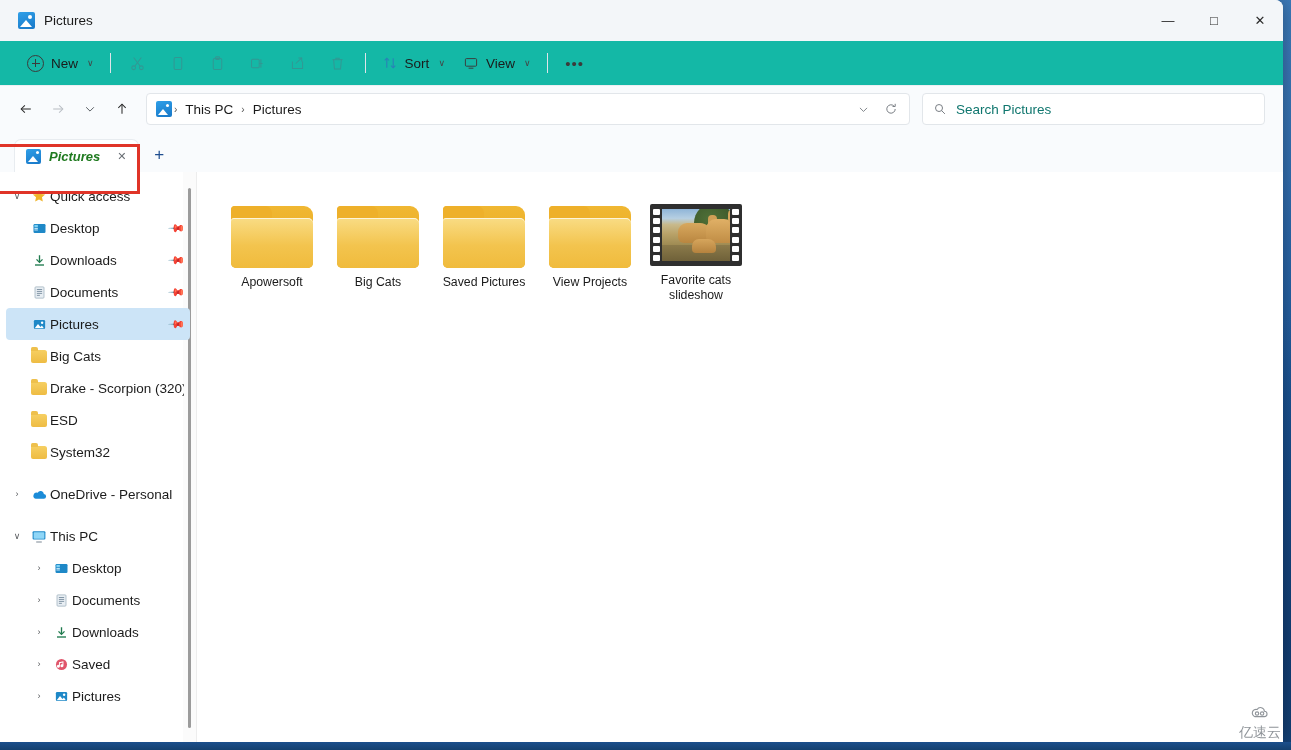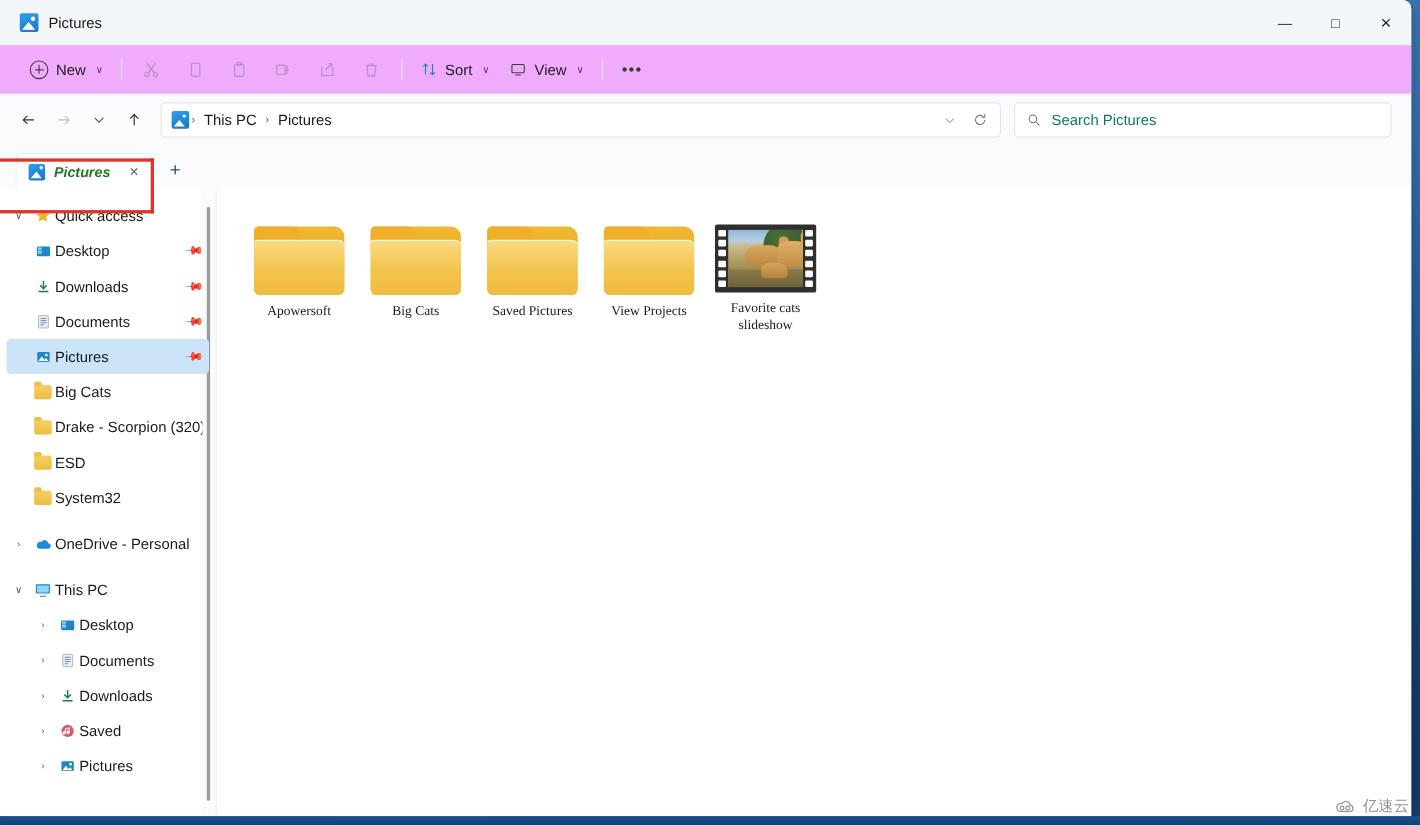--- a/index.html
+++ b/index.html
@@ -55,21 +55,21 @@
   }
   .title-text{ font-size:13.5px; color:#1b1b1b; }
   .win-btns{ position:absolute; right:0; top:0; display:flex; height:41px; }
   .win-btn{
     width:46px;height:41px;display:flex;align-items:center;justify-content:center;
     font-size:13px;color:#2b2b2b;
   }
 
   
   .cmdbar{
-    height:45px; background:#f0abfc;
+    height:45px; background:#14b8a6;
     display:flex; align-items:center; gap:0px;
     padding-left:18px; flex:0 0 45px;
     border-bottom:1px solid #eceff2;
   }
   .cmd-item{
     height:32px; border-radius:4px;
     display:flex; align-items:center; gap:7px;
     padding:0 9px; font-size:13.5px; color:#1b1b1b;
     cursor:default;
   }
@@ -224,21 +224,21 @@
   .mini-folder::before{
     content:"";position:absolute;left:0;top:-2.5px;width:7px;height:4px;
     background:#eec04c;border-radius:1.5px 2px 0 0;
   }
 
   
   .content{
     flex:1 1 auto; background:#ffffff; position:relative;
     border-left:1px solid #ededed; padding:26px 0 0 22px;
   }
-  .grid{ display:flex; flex-wrap:wrap; gap:0;font-family:Liberation Serif, serif; }
+  .grid{ display:flex; flex-wrap:wrap; gap:0; }
   .item{
     width:106px; padding:6px 4px 8px; border-radius:4px;
     display:flex; flex-direction:column; align-items:center;
   }
   .folder-ico{
     width:82px;height:64px;position:relative;margin-bottom:7px;
   }
   .folder-back{
     position:absolute;left:0;top:2px;width:82px;height:62px;
     border-radius:4px 9px 5px 5px;
@@ -304,21 +304,21 @@
   .statusbar{
     height:24px; flex:0 0 24px; background:#ffffff;
     display:flex;align-items:center;padding-left:9px;
     font-size:12px;color:#1b1b1b; border-top:1px solid #f0f0f0;
   }
 
   
   .watermark{
     position:absolute; right:10px; bottom:8px;
     display:flex; align-items:center; gap:5px;
-    color:#8f9499; font-size:14px; z-index:60;
+    color:#8f9499; font-size:14px; z-index:60;flex-direction:column;
   }
   .wm-cloud{
     width:22px;height:14px;position:relative;
   }
   .wm-cloud svg{ display:block; }
 
   
   .taskbar{
     position:absolute;left:0;bottom:0;width:1291px;height:8px;
     background:linear-gradient(#1b4f8c,#14406f);

